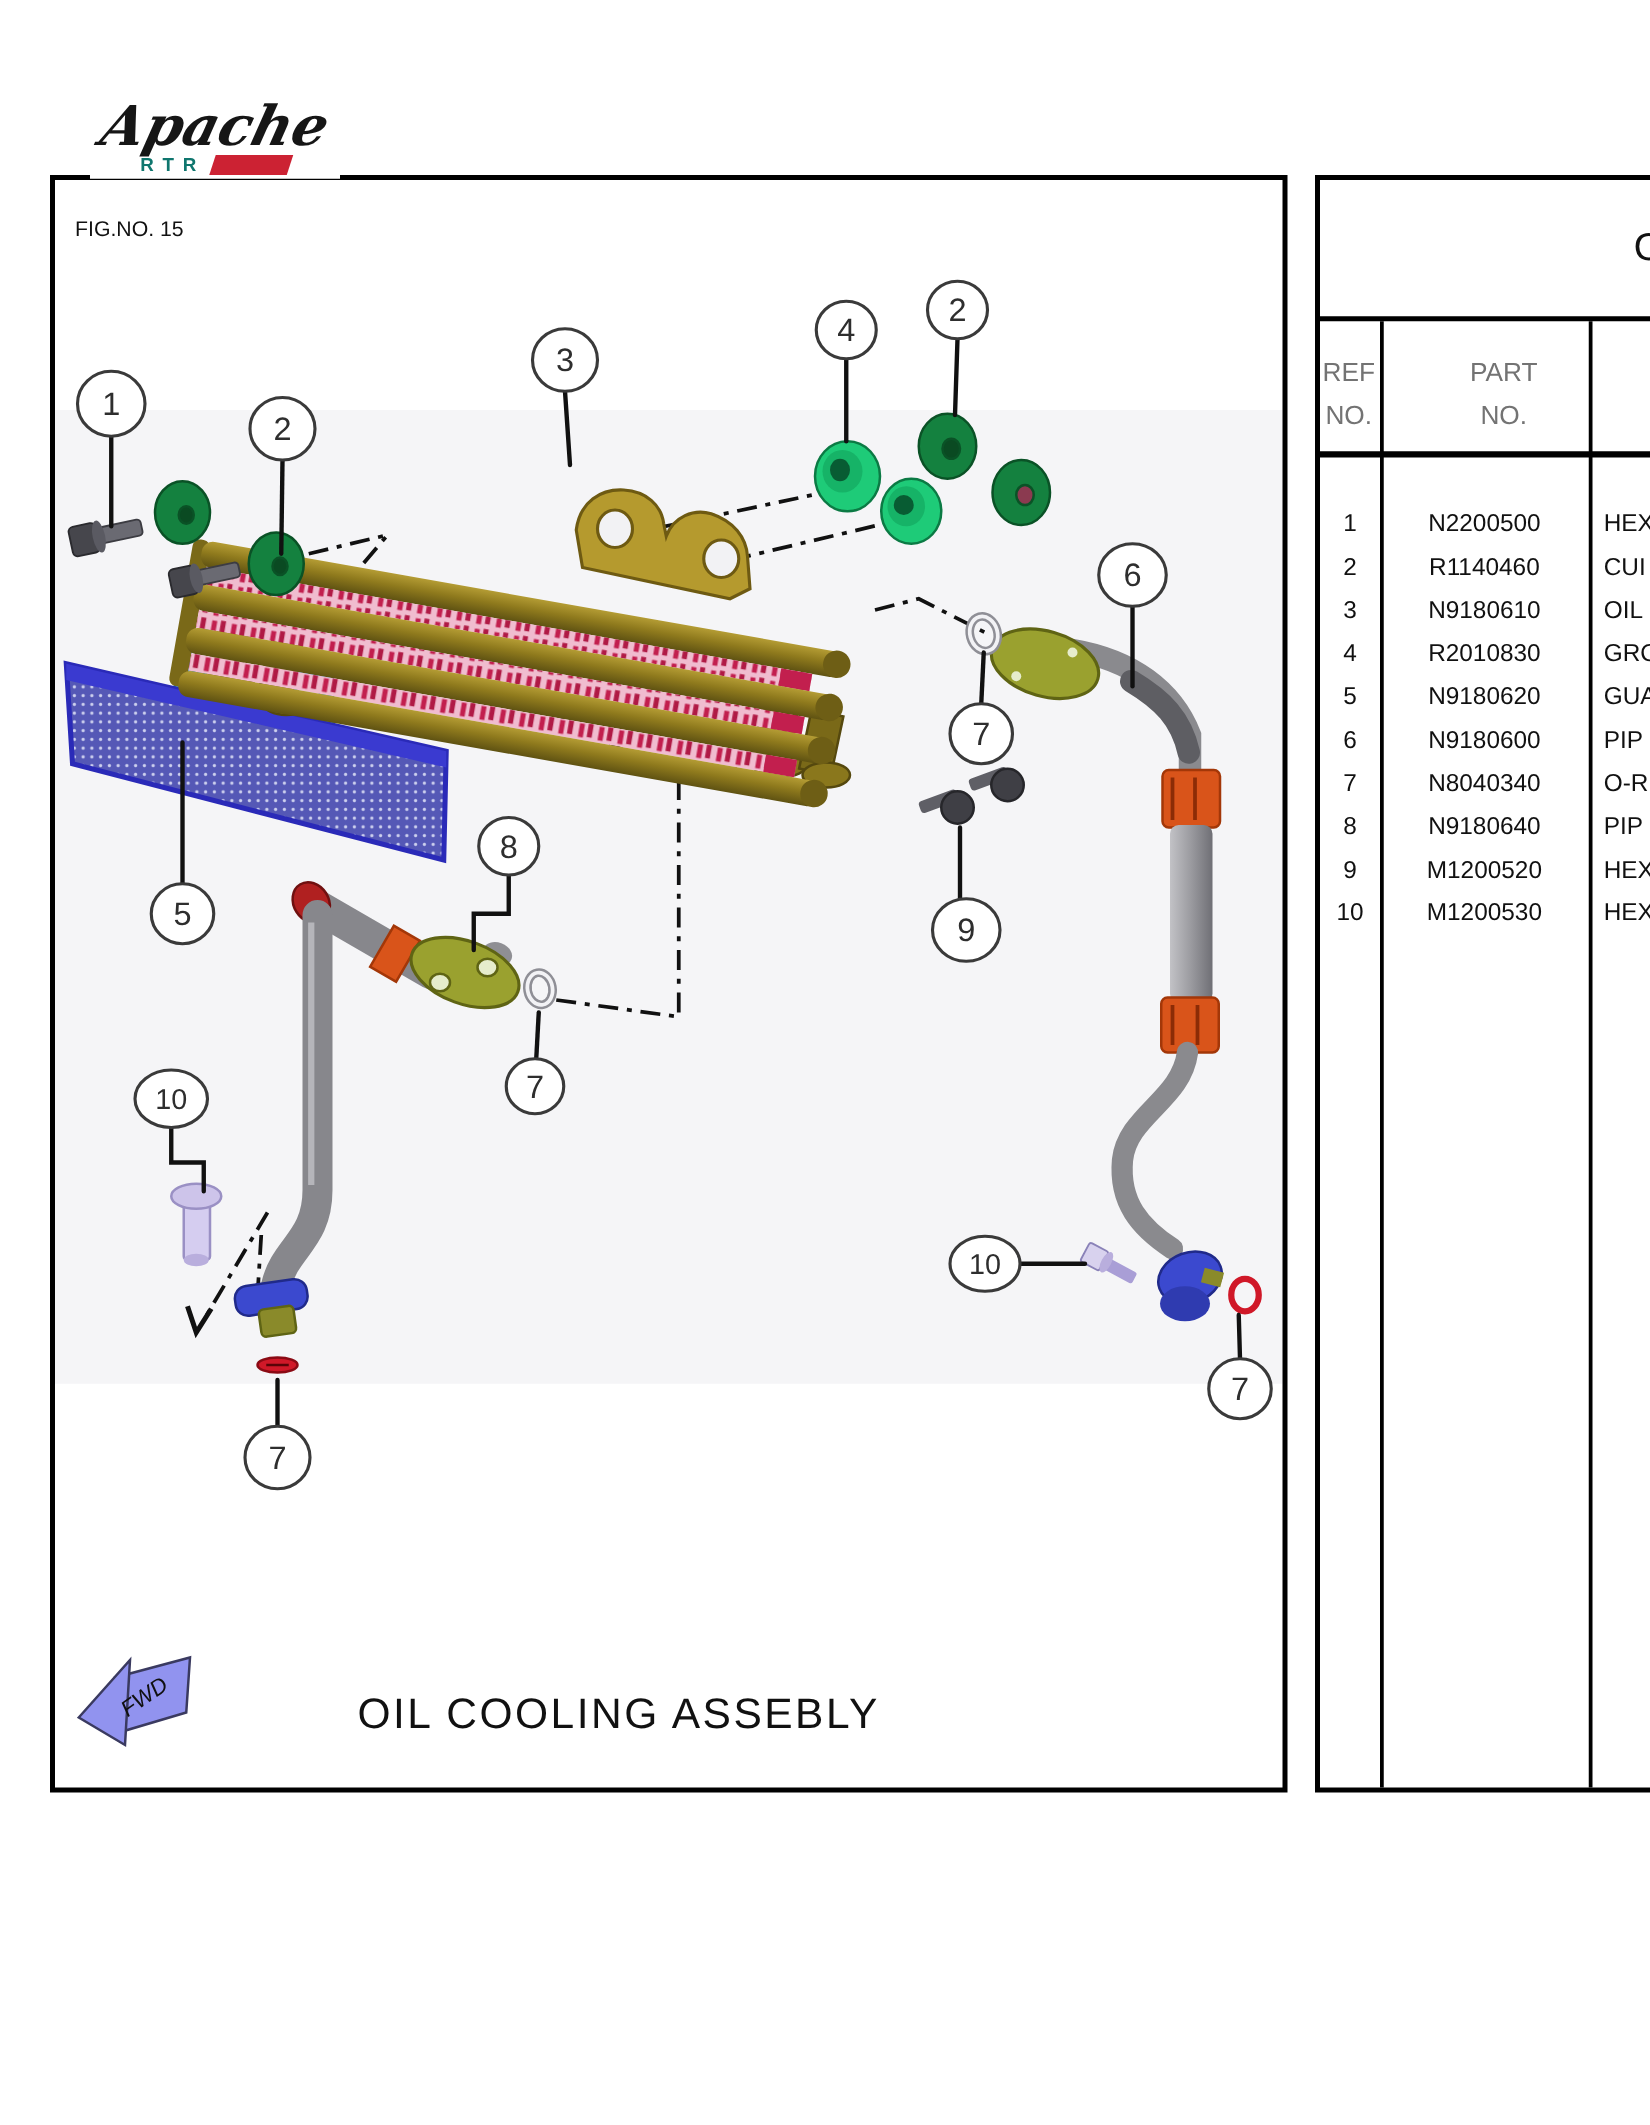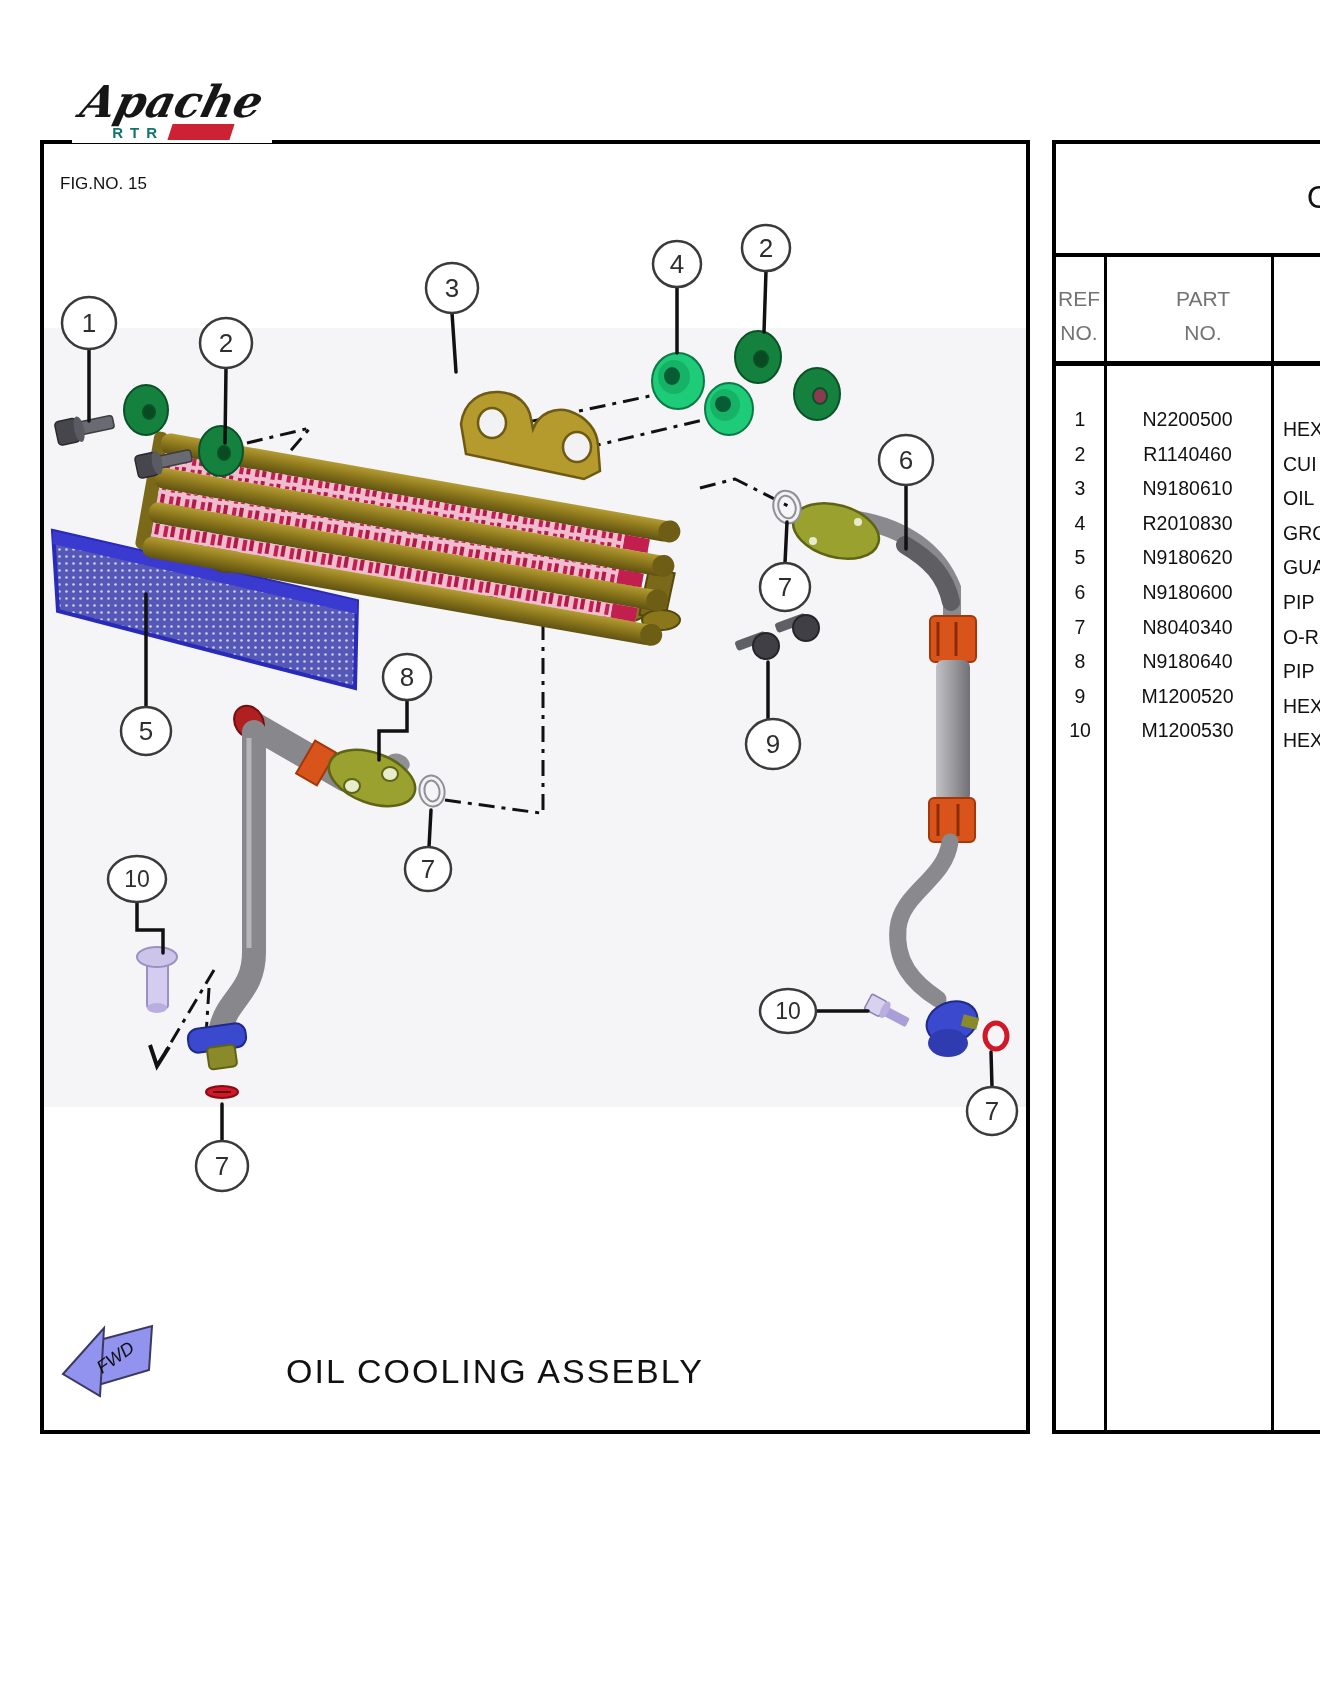--- a/index.html
+++ b/index.html
@@ -27,21 +27,21 @@
   #vl1{left:1104px;} #vl2{left:1271px;}
   .hdr{position:absolute;z-index:3;font-size:21px;color:#737373;text-align:center;line-height:34px;}
   #hdr-ref{left:1054px;top:282px;width:50px;}
   #hdr-part{left:1107px;top:282px;width:192px;}
   #title-partial{left:1307px;top:180px;font-size:31px;}
   #tbody{position:absolute;left:1056px;top:367px;width:264px;padding-top:35px;z-index:3;}
   .trow{display:grid;grid-template-columns:48px 167px 1fr;height:34.6px;line-height:34.6px;
         font-size:19.5px;color:#111;}
   .trow .c-ref{text-align:center;}
   .trow .c-part{text-align:center;}
-  .trow .c-desc{padding-left:12px;text-align:left;overflow:hidden;white-space:nowrap;margin-top:10px;}
+  .trow .c-desc{padding-left:12px;text-align:left;overflow:hidden;white-space:nowrap;}
 </style>
 </head>
 <body>
 
 <div id="diagram-bg"></div>
 
 <div id="left-box" class="box"></div>
 <div id="table-box" class="box"></div>
 
 <div id="logo" class="txt">

